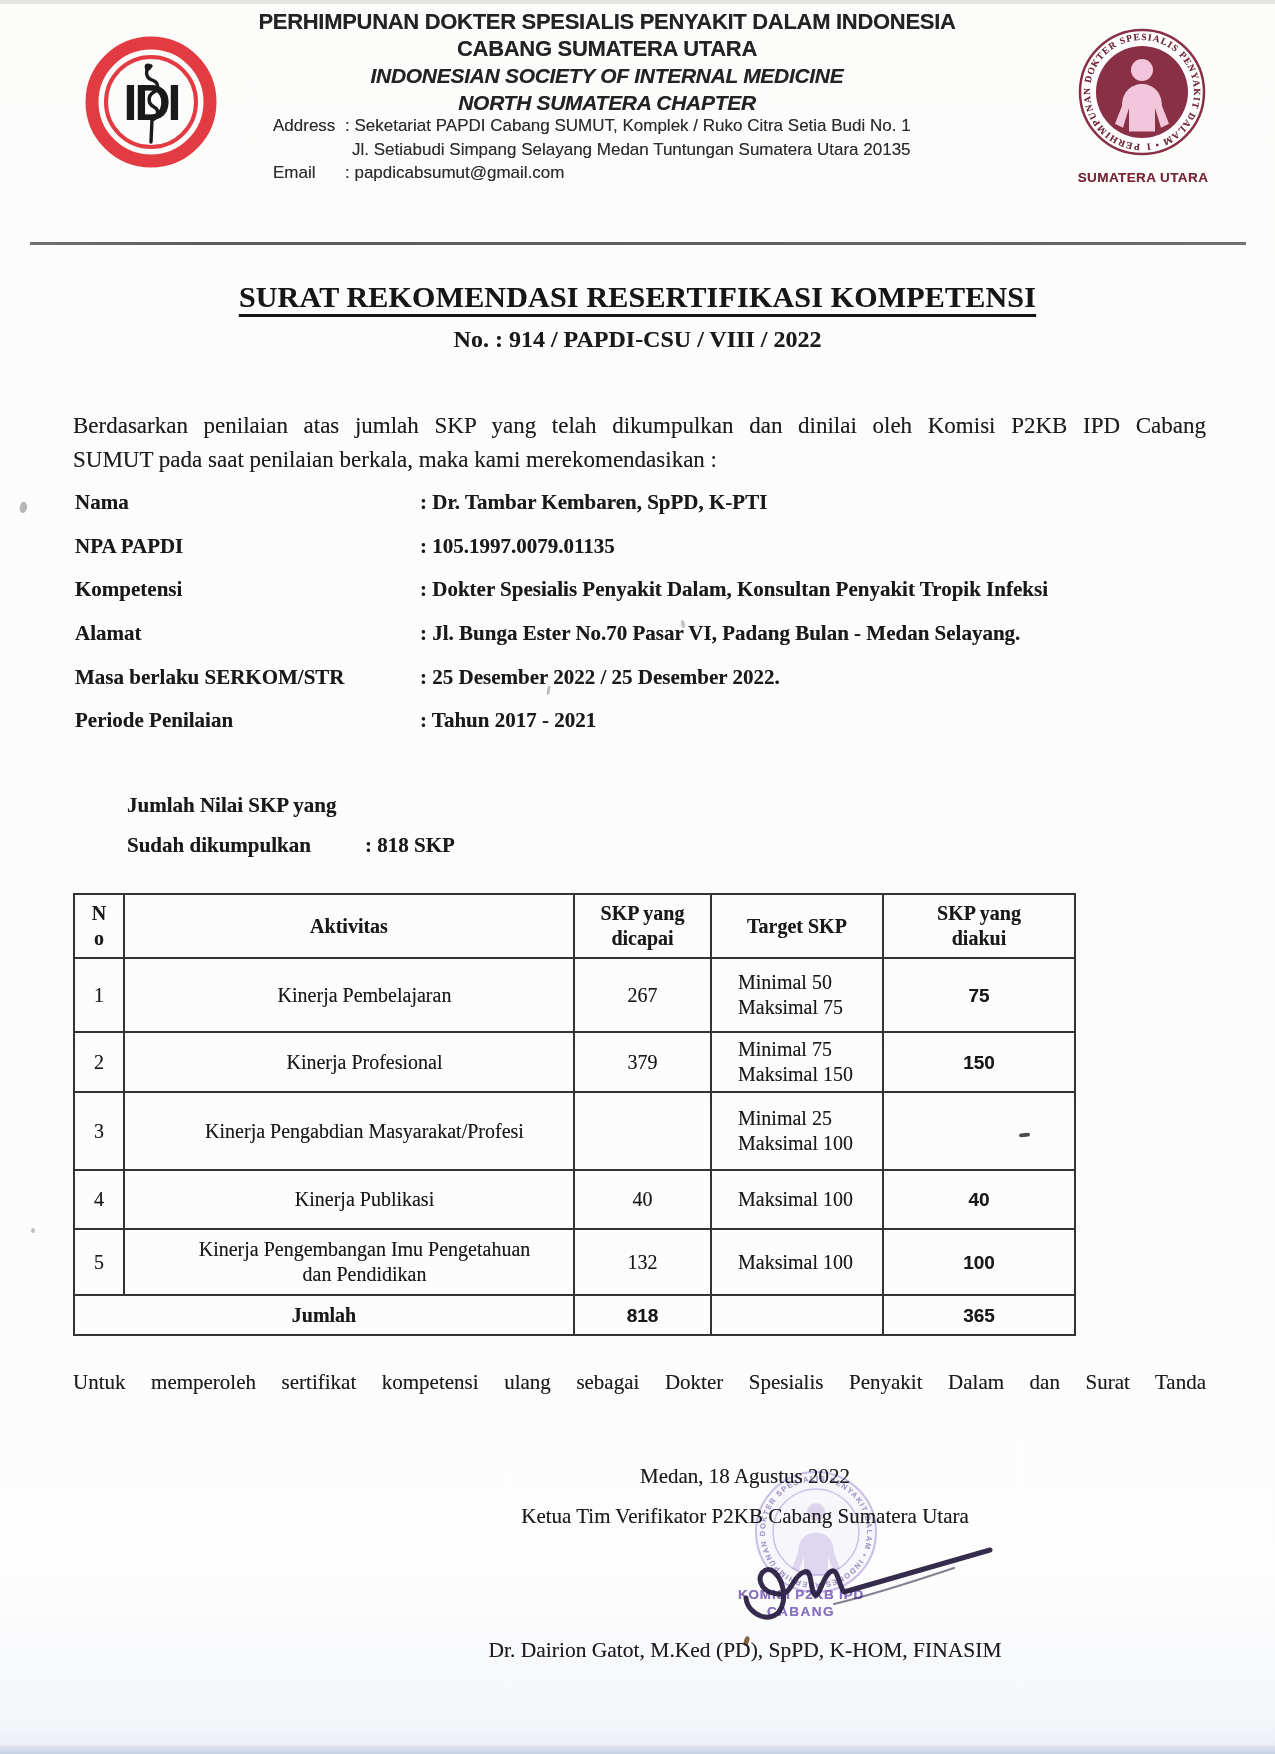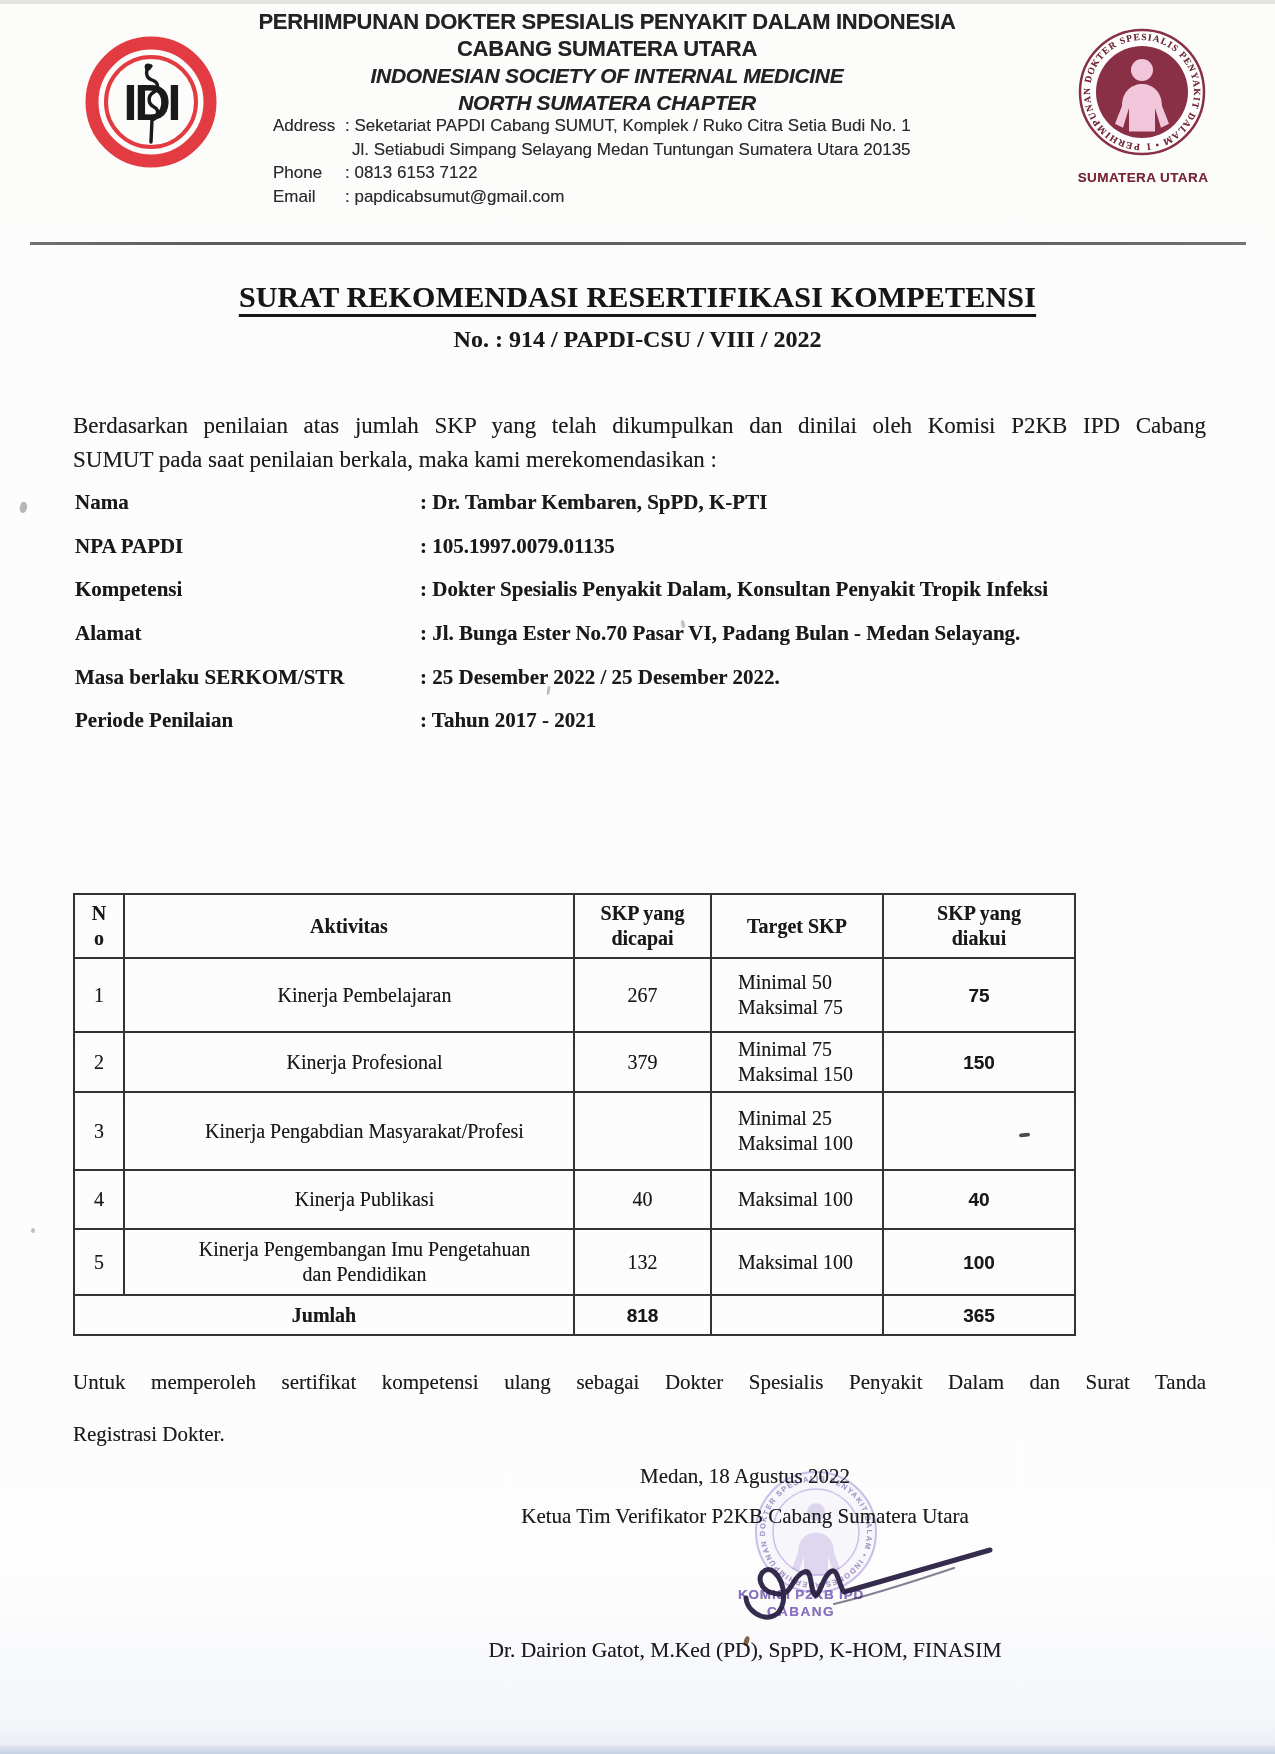--- a/index.html
+++ b/index.html
@@ -129,24 +129,20 @@
   <div class="abs lh-contact">
     <div class="crow">
       <span class="clabel">Address</span>
       <span class="cvalue">: Seketariat PAPDI Cabang SUMUT, Komplek / Ruko Citra Setia Budi No. 1</span>
     </div>
     <div class="crow">
       <span class="clabel"></span>
       <span class="cvalue cont">Jl. Setiabudi Simpang Selayang Medan Tuntungan Sumatera Utara 20135</span>
     </div>
     <div class="crow">
-      <span class="clabel">Phone</span>
-      <span class="cvalue">: 0813 6153 7122</span>
-    </div>
-    <div class="crow">
       <span class="clabel">Email</span>
       <span class="cvalue">: papdicabsumut@gmail.com</span>
     </div>
   </div>
 
   <div class="abs rule"></div>
 
   <div class="abs title">
     <span>SURAT REKOMENDASI RESERTIFIKASI KOMPETENSI</span>
   </div>
@@ -177,20 +173,27 @@
     <div class="frow">
       <span class="flabel">Masa berlaku SERKOM/STR</span>
       <span class="fvalue">: 25 Desember 2022 / 25 Desember 2022.</span>
     </div>
     <div class="frow">
       <span class="flabel">Periode Penilaian</span>
       <span class="fvalue">: Tahun 2017 - 2021</span>
     </div>
   </div>
 
+  <div class="abs skp">
+    <div class="r">Jumlah Nilai SKP yang</div>
+    <div class="r">
+      <span class="sl">Sudah dikumpulkan</span>
+      <span>: 818 SKP</span>
+    </div>
+  </div>
 
   <table class="skp-table">
     <colgroup>
       <col style="width:50px">
         <col style="width:450px">
         <col style="width:137px">
       <col style="width:172px">
         <col style="width:192px">
     </colgroup>
     <tbody>
@@ -247,21 +250,20 @@
       <td class="total-label" colspan="2">Jumlah</td>
       <td class="num bnum">818</td>
       <td class="tgt"></td>
       <td class="ack bnum">365</td>
     </tr>
   </tbody>
     </table>
 
   <div class="abs closing">
     <div class="jline">Untuk memperoleh sertifikat kompetensi ulang sebagai Dokter Spesialis Penyakit Dalam dan Surat Tanda</div>
-    <div>Registrasi Dokter.</div>
   </div>
 
   <div class="abs medan">Medan, 18 Agustus 2022</div>
   <div class="abs ketua">Ketua Tim Verifikator P2KB Cabang Sumatera Utara</div>
 
   <div class="abs stamp">
     <svg width="224" height="160" viewBox="0 0 224 160">
       <g opacity="0.8">
         <circle cx="110" cy="66" r="60" fill="rgba(160,140,215,0.07)" stroke="rgba(147,122,210,0.6)" stroke-width="2"></circle>
         <circle cx="110" cy="66" r="43" fill="none" stroke="rgba(147,122,210,0.55)" stroke-width="1.5"></circle>

